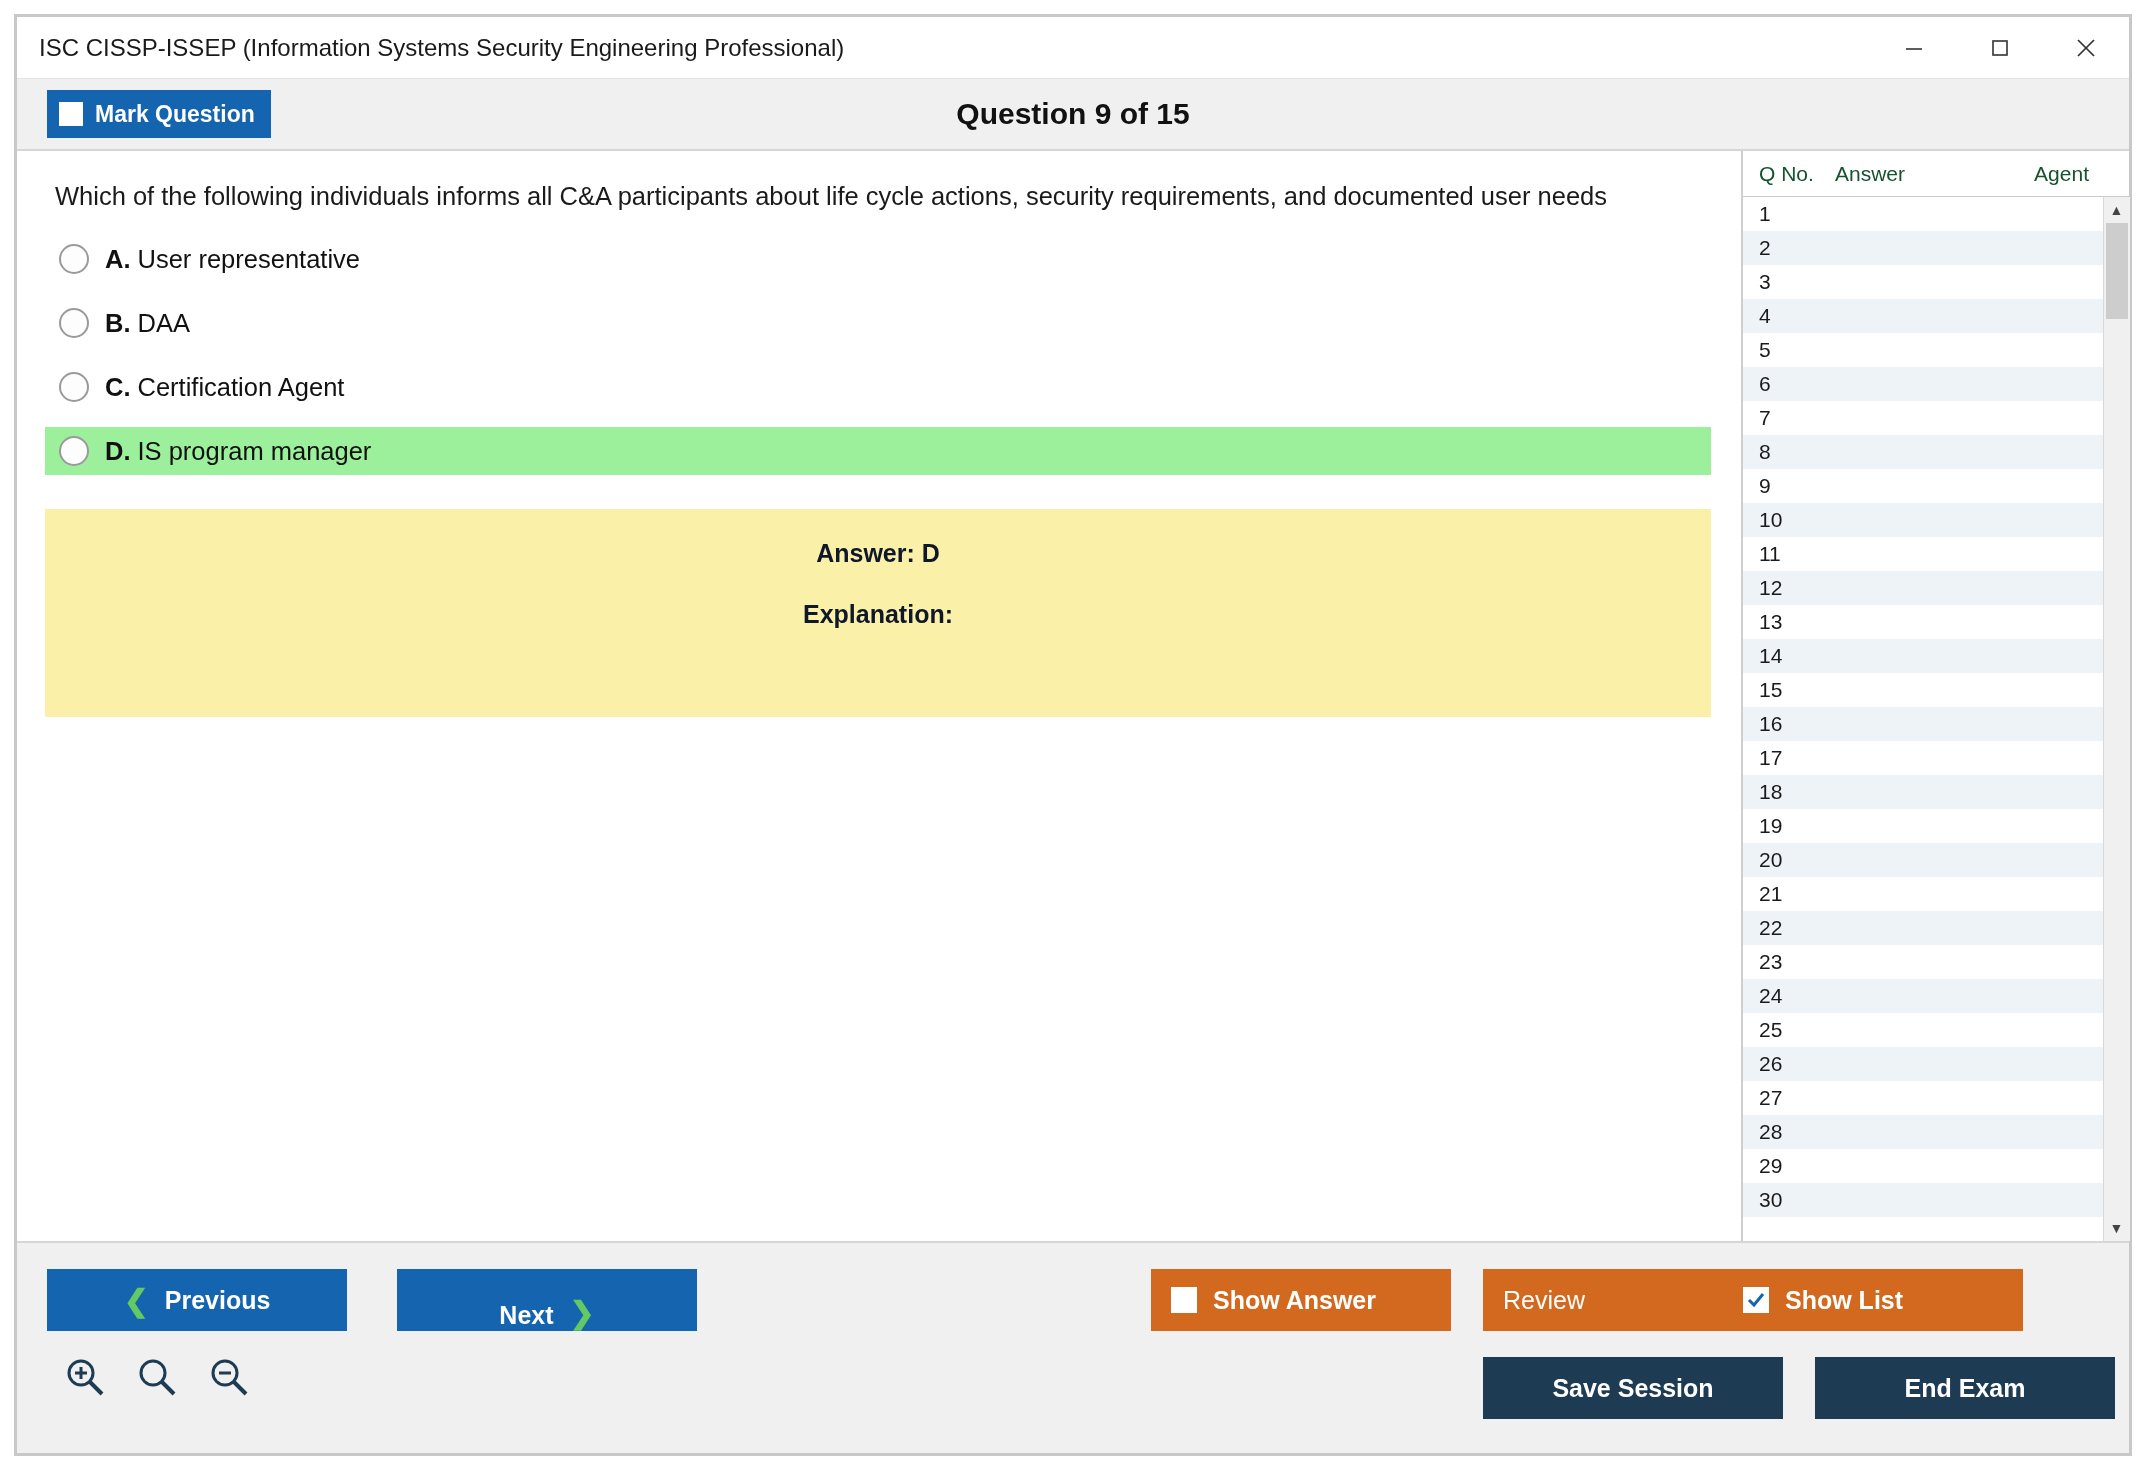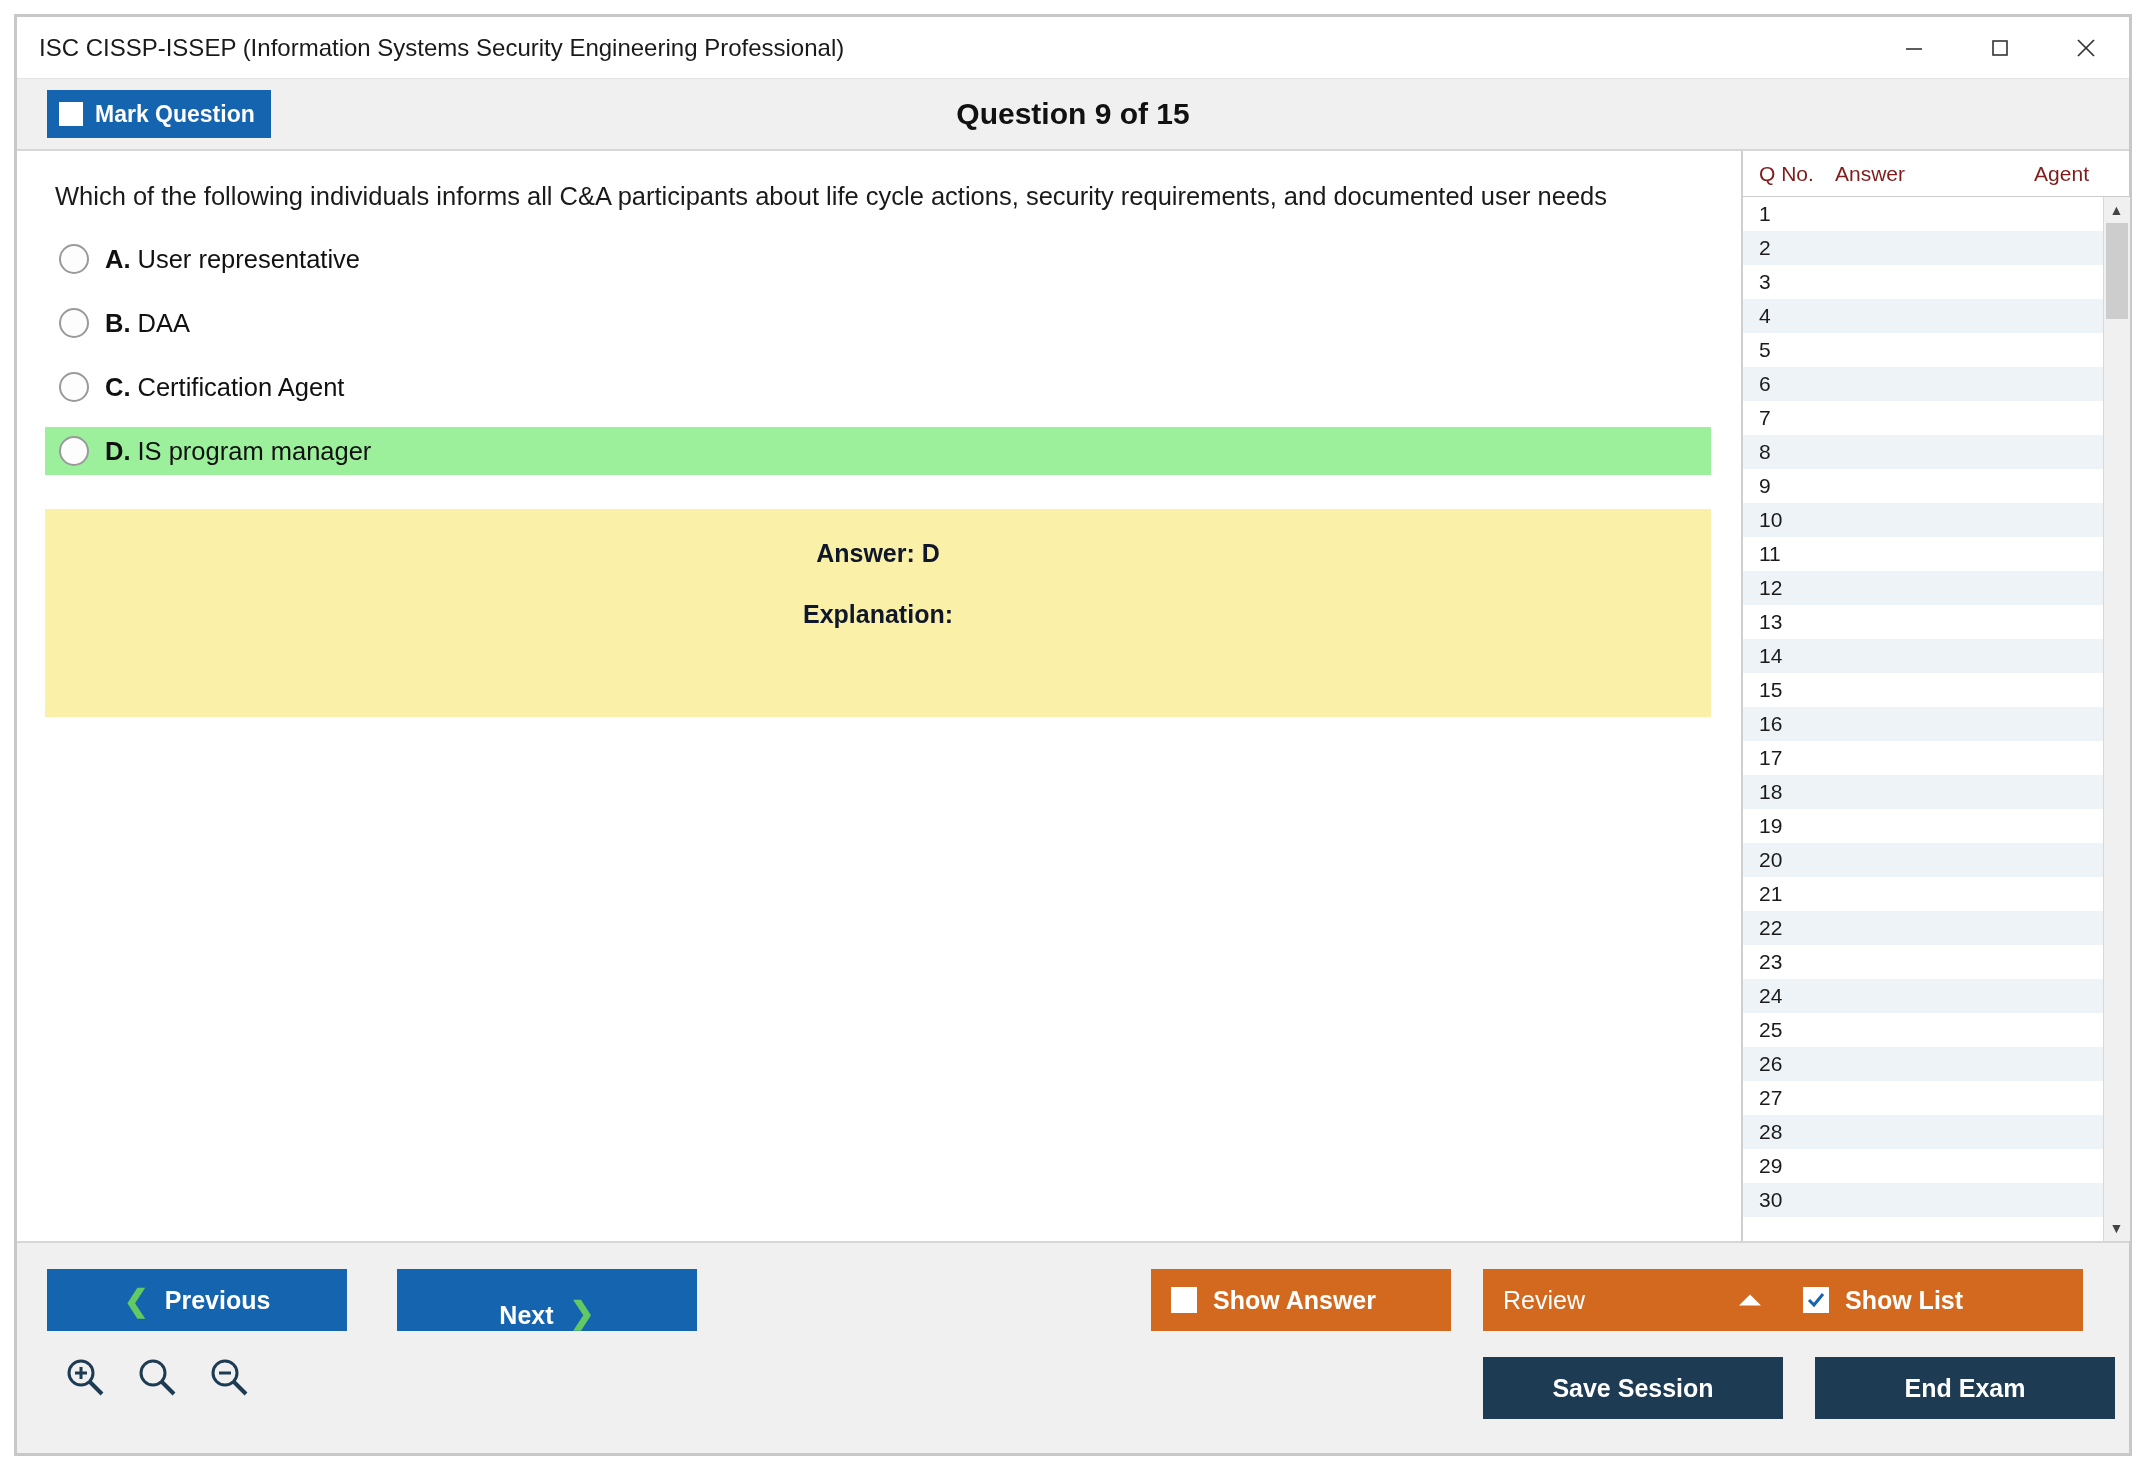--- a/index.html
+++ b/index.html
@@ -159,21 +159,21 @@
     min-width: 386px;
     background: #ffffff;
     display: flex;
     flex-direction: column;
   }
   .list-head {
     display: flex;
     height: 46px;
     align-items: center;
     font-size: 21px;
-    color: #7f1d1d;
+    color: #14532d;
     border-bottom: 1px solid #cccccc;
     padding: 0 6px;
   }
   .col-q { width: 86px; padding-left: 10px; }
   .col-a { width: 150px; }
   .col-m { flex: 1; text-align: right; padding-right: 34px; }
   .list-body {
     flex: 1;
     display: flex;
     min-height: 0;
@@ -254,21 +254,21 @@
   }
   .btn-review {
     left: 1466px; top: 26px;
     width: 300px; height: 62px;
     background: #d2691e;
     justify-content: flex-start;
     padding-left: 20px;
     font-weight: normal;
   }
   .btn-show-list {
-    left: 1766px; top: 26px;
+    left: 1706px; top: 26px;
     width: 300px; height: 62px;
     background: #d2691e;
     justify-content: flex-start;
     padding-left: 20px;
   }
   .chk {
     width: 26px; height: 26px;
     background: #ffffff;
     margin-right: 16px;
     display: inline-flex;

